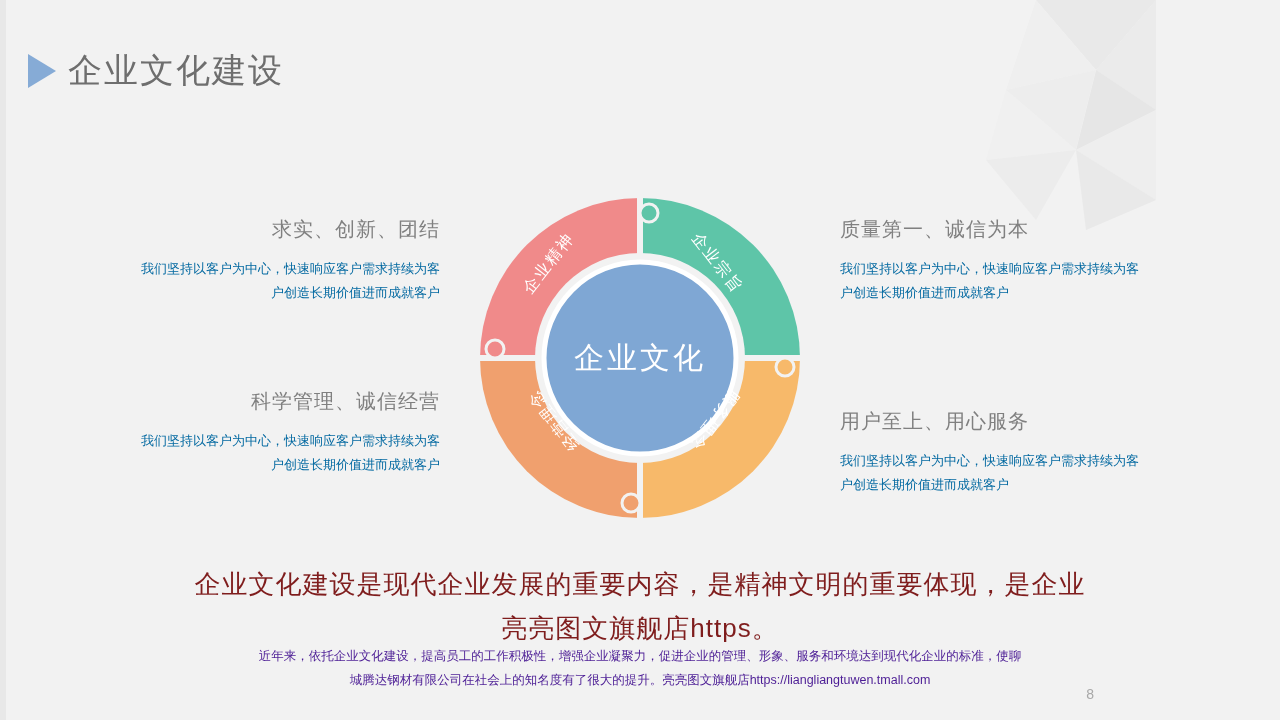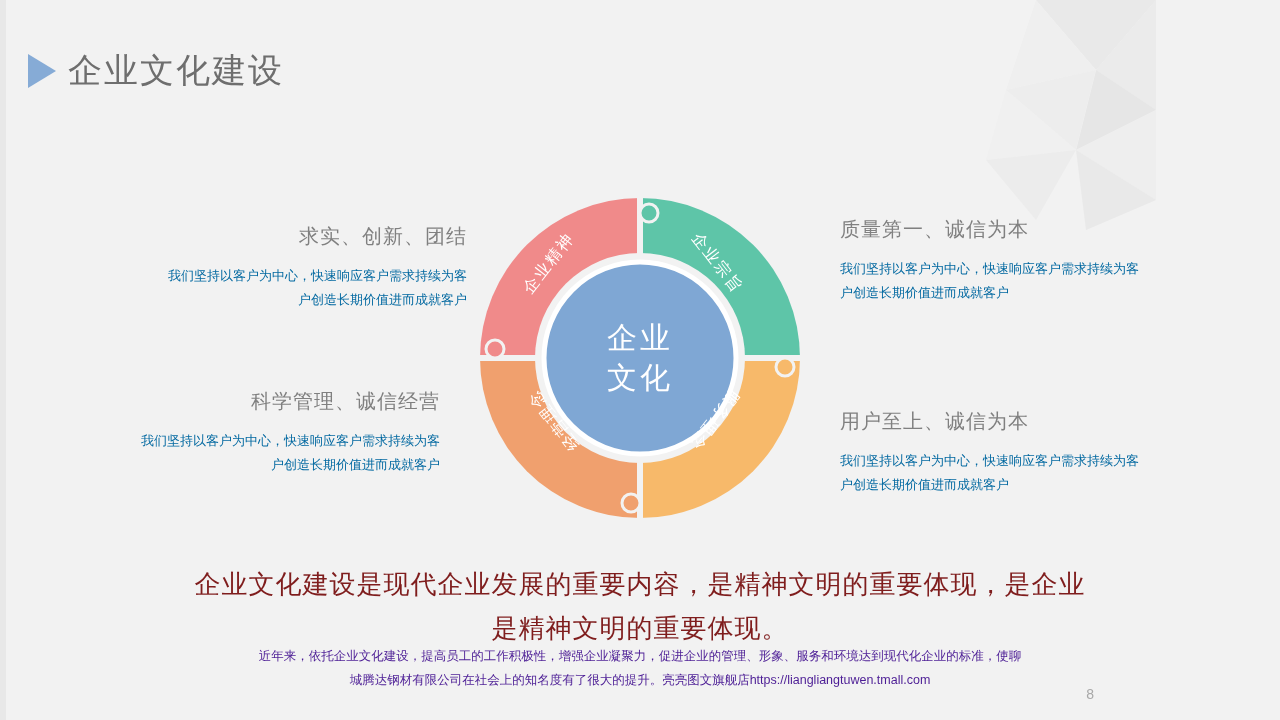--- a/index.html
+++ b/index.html
@@ -58,21 +58,21 @@
     left: 473px; top: 191px;
     width: 334px; height: 334px;
   }
   .diagram svg { display: block; }
 
   .donut-center-label {
     position: absolute;
     left: 0; top: 0;
     width: 334px; height: 334px;
     display: flex;
-    flex-direction: column;
+    flex-direction: row;
     align-items: center;
     justify-content: center;
     color: #ffffff;
     font-size: 30px;
     line-height: 1.35;
     letter-spacing: 3px;
     pointer-events: none;
   }
 
   
@@ -100,21 +100,21 @@
   .side-block .desc {
     font-size: 13px;
     color: #0369a1;
     line-height: 1.85;
   }
   .left-side { left: 140px; text-align: right; }
   .left-side .heading { text-align: right; }
   .left-side .desc { text-align: right; }
   .right-side { left: 840px; text-align: left; }
 
-  #block-tl { top: 223px; margin-left: 27px; }
+  #block-tl { top: 216px; }
   #block-bl { top: 388px; }
   #block-tr { top: 216px; }
   #block-br { top: 408px; }
 
   
   .summary {
     position: absolute;
     left: 190px; top: 562px;
     width: 900px;
     text-align: center;
@@ -209,27 +209,27 @@
     <div class="heading">科学管理、诚信经营</div>
     <div class="desc">我们坚持以客户为中心，快速响应客户需求持续为客户创造长期价值进而成就客户</div>
   </div>
 
   <div class="side-block right-side" id="block-tr">
     <div class="heading">质量第一、诚信为本</div>
     <div class="desc">我们坚持以客户为中心，快速响应客户需求持续为客户创造长期价值进而成就客户</div>
   </div>
 
   <div class="side-block right-side" id="block-br">
-    <div class="heading">用户至上、诚信为本</div>
+    <div class="heading">用户至上、用心服务</div>
     <div class="desc">我们坚持以客户为中心，快速响应客户需求持续为客户创造长期价值进而成就客户</div>
   </div>
 
   <div class="summary">
     <div>企业文化建设是现代企业发展的重要内容，是精神文明的重要体现，是企业</div>
-    <div>是精神文明的重要体现。</div>
+    <div>亮亮图文旗舰店https。</div>
   </div>
 
   <div class="footnote">
     <div>近年来，依托企业文化建设，提高员工的工作积极性，增强企业凝聚力，促进企业的管理、形象、服务和环境达到现代化企业的标准，使聊</div>
     <div>城腾达钢材有限公司在社会上的知名度有了很大的提升。亮亮图文旗舰店https://liangliangtuwen.tmall.com</div>
   </div>
 
   <div class="page-number">8</div>
 
 </div>

